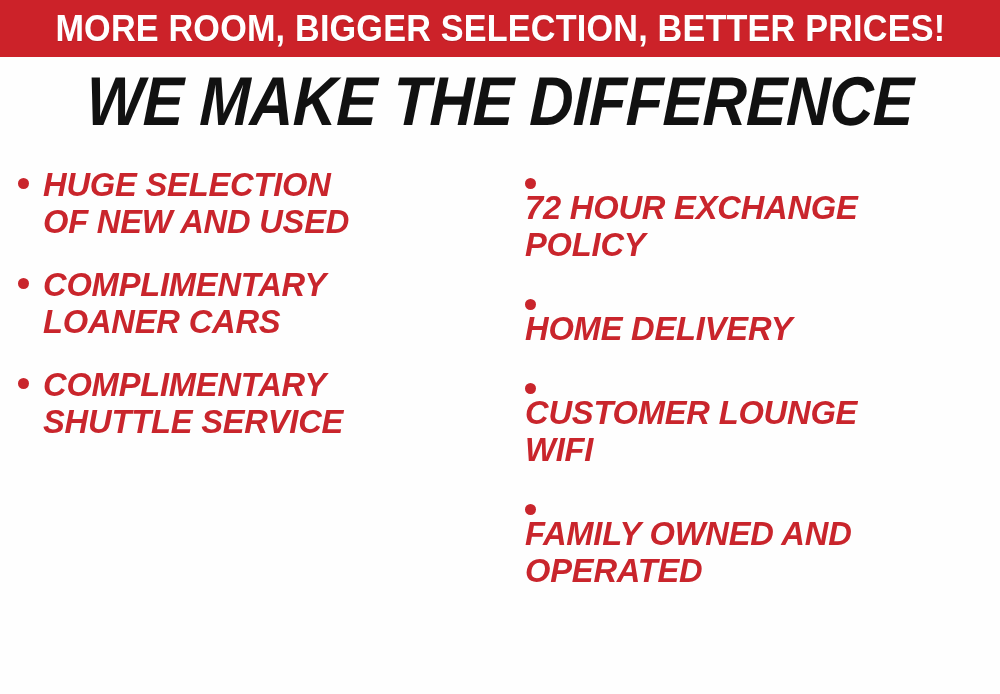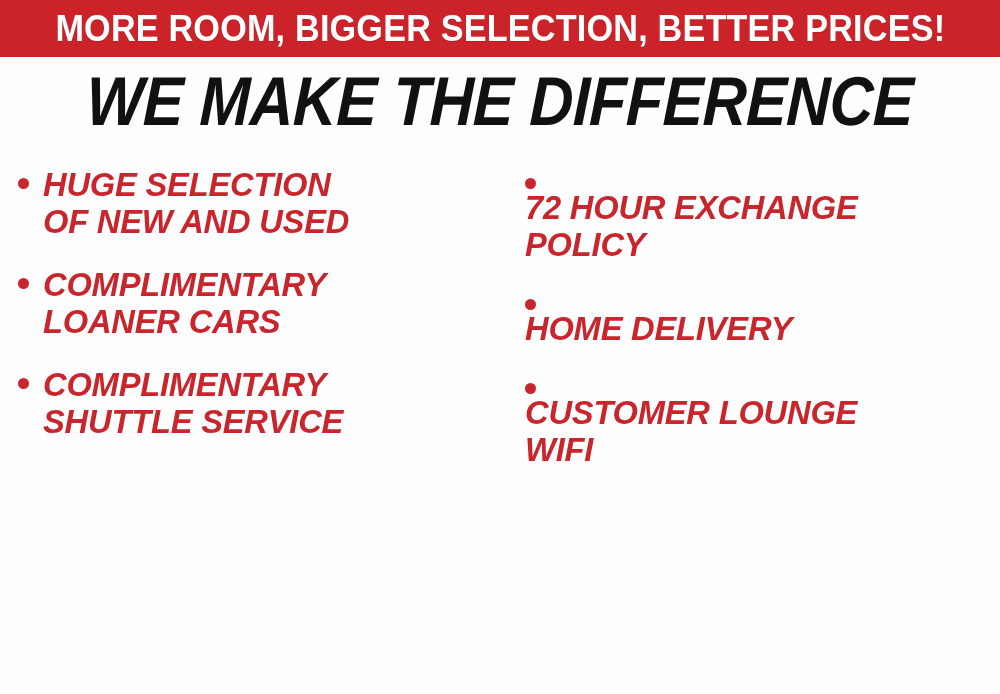--- a/index.html
+++ b/index.html
@@ -181,19 +181,24 @@
         <span class="bullet-text">HOME DELIVERY</span>
       </div>
 
       <div class="bullet-item">
         <span class="bullet-dot"></span>
         <span class="bullet-text">CUSTOMER LOUNGE
 WIFI</span>
       </div>
 
 
+      <div class="bullet-item">
+        <span class="bullet-dot"></span>
+        <span class="bullet-text">FAMILY OWNED AND
+OPERATED</span>
+      </div>
 
 
     </div>
 
   </div>
 
 </div>
 
 </body></html>

